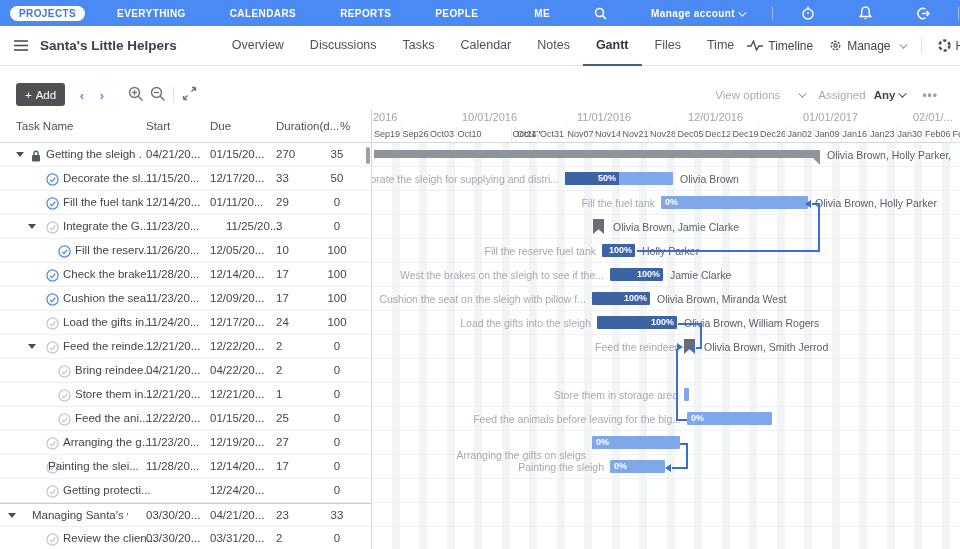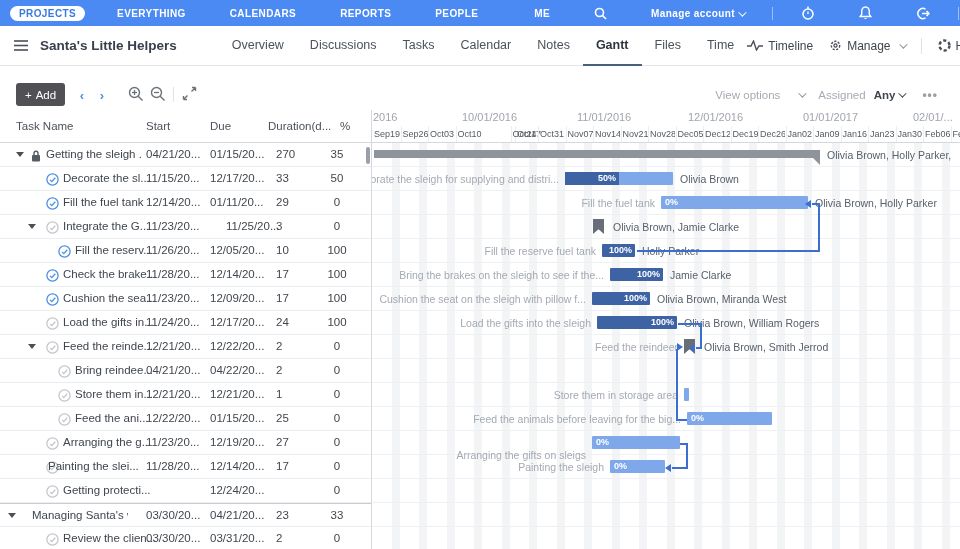--- a/index.html
+++ b/index.html
@@ -229,21 +229,21 @@
     </span>
     <span class="dots" style="margin-left:10px;">•••</span>
   </div>
 </div>
 
 <div class="hdrs">
   <div class="thdr">
       <span style="left: 16px;">Task Name</span>
       <span style="left: 146px;">Start</span>
       <span style="left: 210px;">Due</span>
-      <span style="left: 268px;">Duration(d...</span>
+      <span style="left: 276px;">Duration(d...</span>
       <span style="left: 340px;">%</span>
     </div>
   <div class="ghdr">
       <div class="gmonth" style="left: 1px;">2016</div>
       <div class="gmonth" style="left: 90px;">10/01/2016</div>
       <div class="gmonth" style="left: 205px;">11/01/2016</div>
       <div class="gmonth" style="left: 316px;">12/01/2016</div>
       <div class="gmonth" style="left: 431px;">01/01/2017</div>
       <div class="gmonth" style="left: 541px;">02/01/...</div>
       <div class="gweek" style="left: 1px; border-left: none;">Sep19</div>
@@ -510,21 +510,21 @@
     </div>
     <div class="gasg" style="left: 308px; top: 24px;">Olivia Brown</div>
     <div class="glbl" style="right: 305px; top: 48px;">Fill the fuel tank</div>
     <div class="bar light" style="left: 289px; top: 53px; width: 147px;"><span class="pctl">0%</span></div>
     <div class="gasg" style="left: 443px; top: 48px;">Olivia Brown, Holly Parker</div>
     <div class="flag" style="left: 221px; top: 76px;"></div>
     <div class="gasg" style="left: 241px; top: 72px;">Olivia Brown, Jamie Clarke</div>
     <div class="glbl" style="right: 364px; top: 96px;">Fill the reserve fuel tank</div>
     <div class="bar dark" style="left: 230px; top: 101px; width: 33px;">100%</div>
     <div class="gasg" style="left: 270px; top: 96px;">Holly Parker</div>
-    <div class="glbl" style="right: 356px; top: 120px;">Bring the brakes on the sleigh to see if the...</div>
+    <div class="glbl" style="right: 356px; top: 120px;">West the brakes on the sleigh to see if the...</div>
     <div class="bar dark" style="left: 238px; top: 125px; width: 53px;">100%</div>
     <div class="gasg" style="left: 298px; top: 120px;">Jamie Clarke</div>
     <div class="glbl" style="right: 374px; top: 144px;">Cushion the seat on the sleigh with pillow f...</div>
     <div class="bar dark" style="left: 220px; top: 149px; width: 58px;">100%</div>
     <div class="gasg" style="left: 285px; top: 144px;">Olivia Brown, Miranda West</div>
     <div class="glbl" style="right: 369px; top: 168px;">Load the gifts into the sleigh</div>
     <div class="bar dark" style="left: 225px; top: 173px; width: 80px;">100%</div>
     <div class="gasg" style="left: 312px; top: 168px;">Olivia Brown, William Rogers</div>
     <div class="glbl" style="right: 282px; top: 192px;">Feed the reindeer</div>
     <div class="flag" style="left: 312px; top: 196px;"></div>

